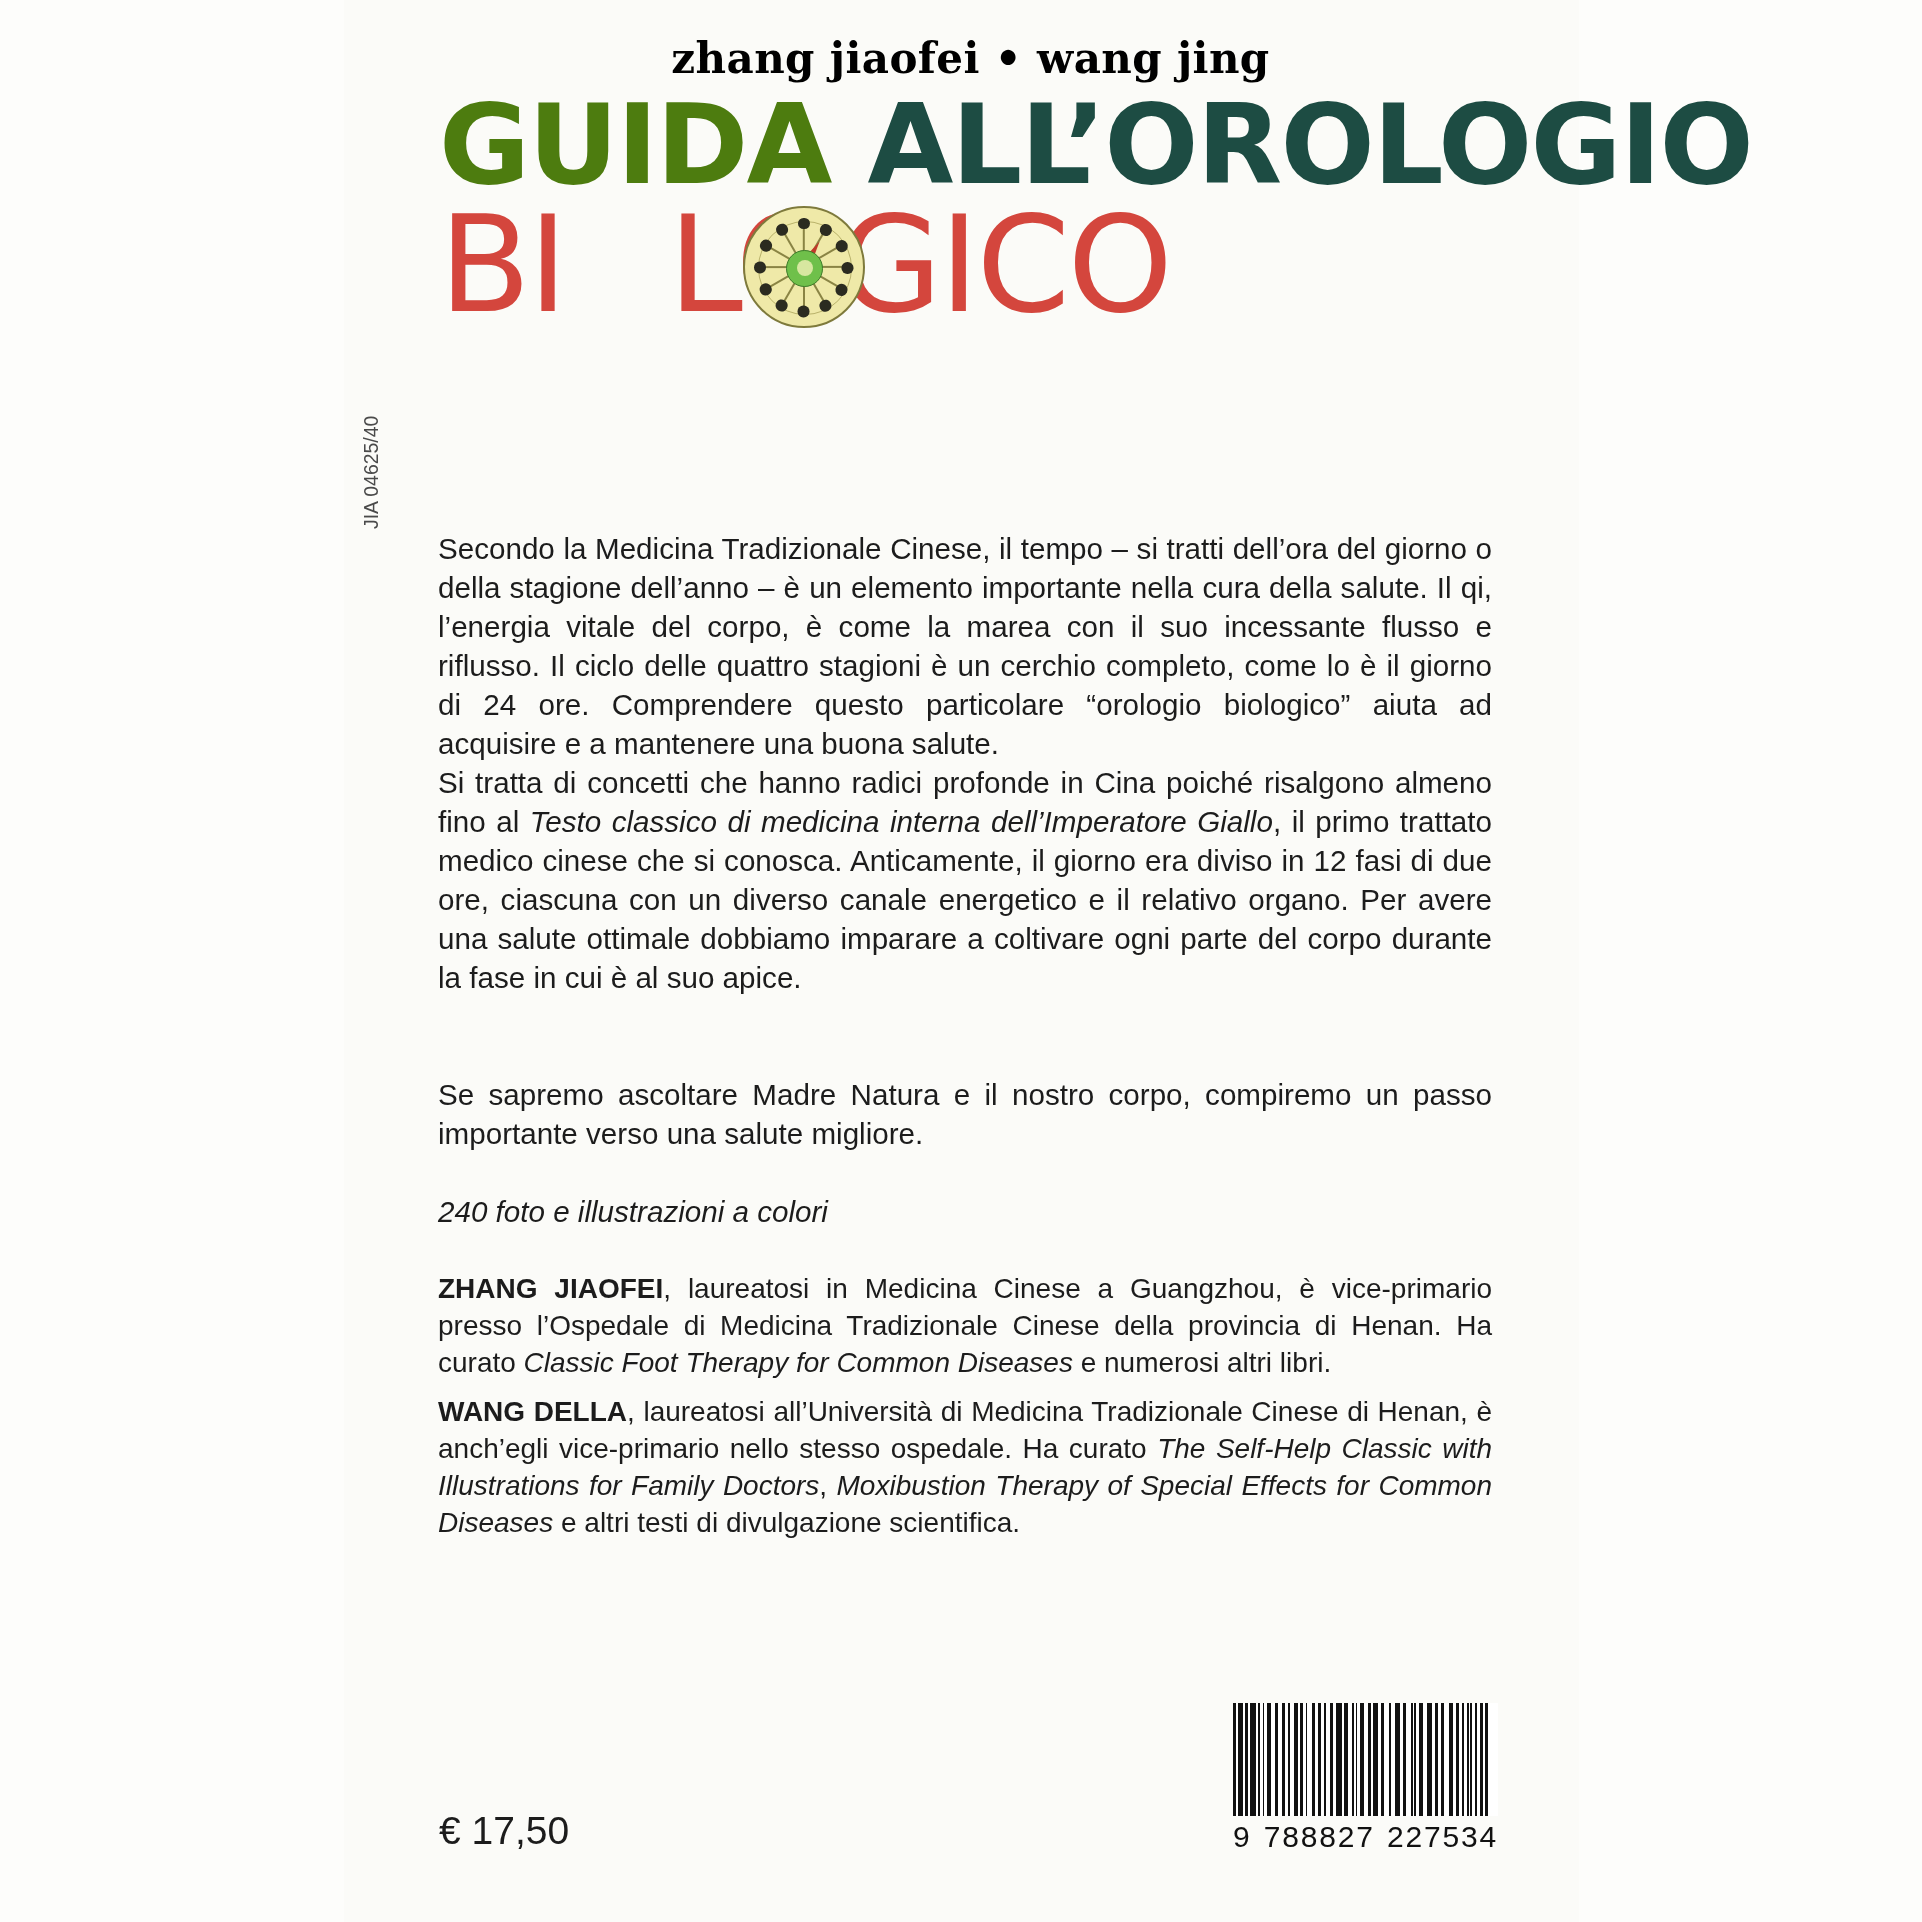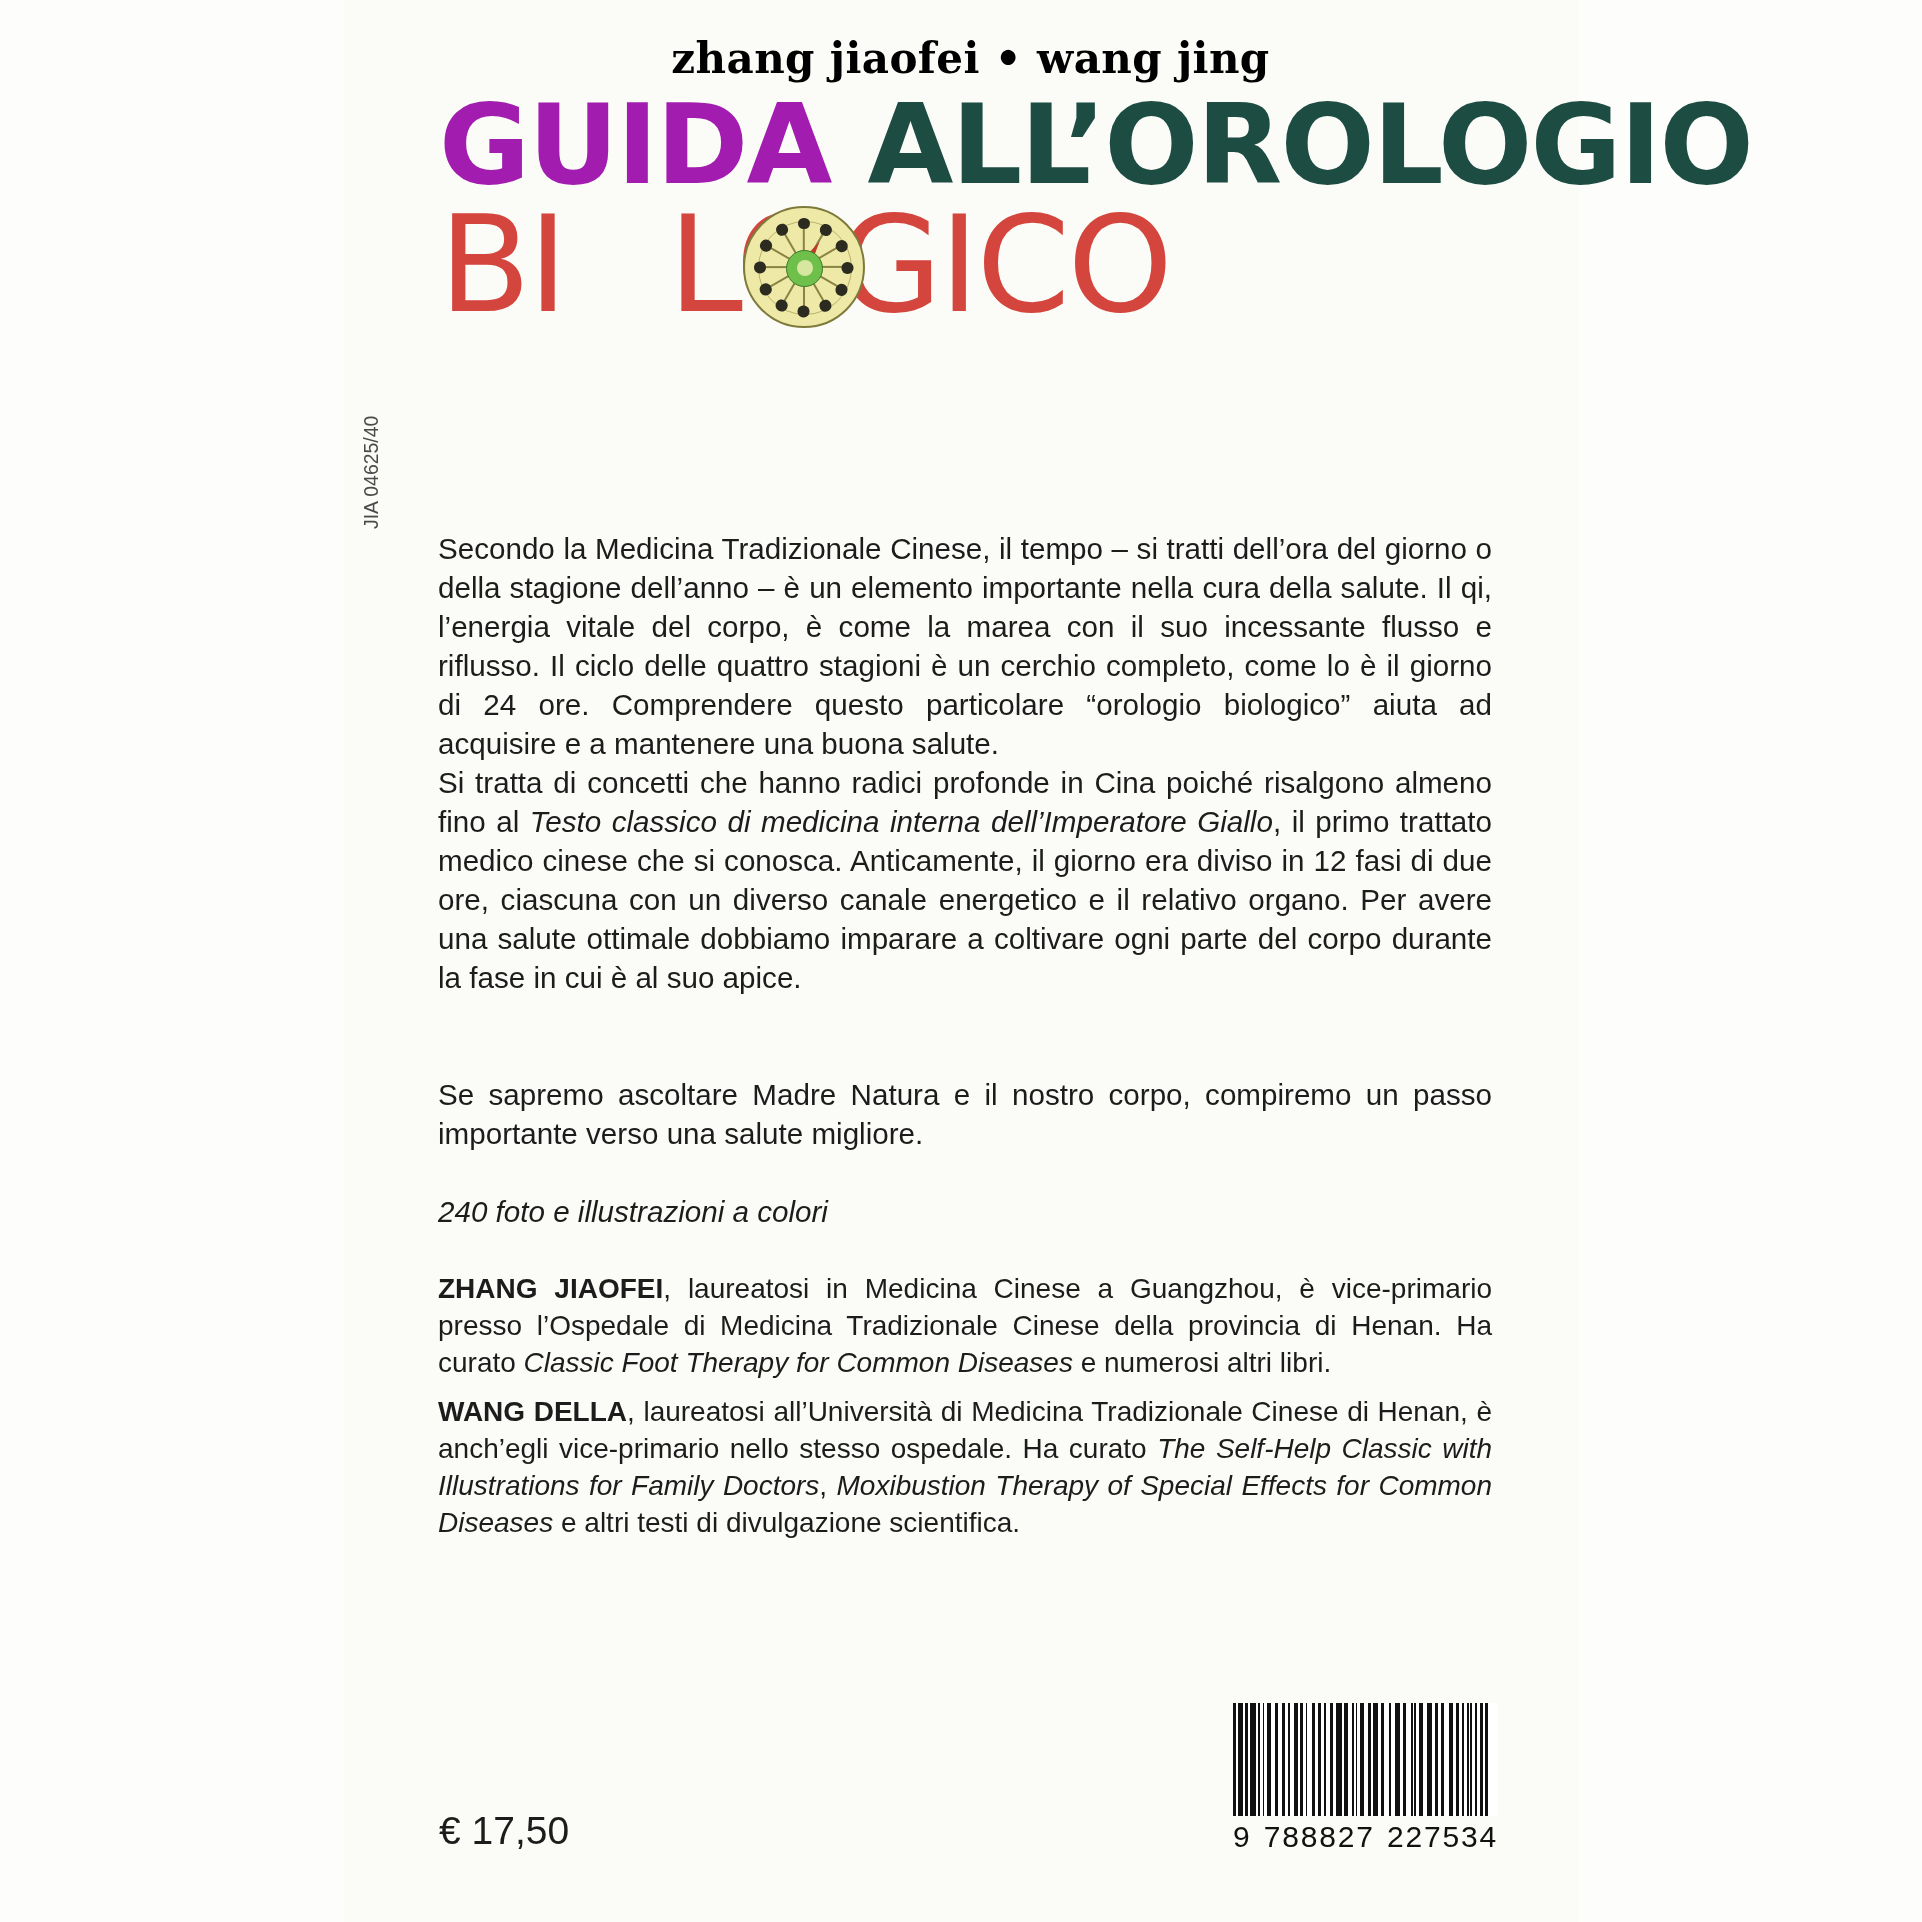--- a/index.html
+++ b/index.html
@@ -50,21 +50,21 @@
     width: 1059px;
   }
   .title-line1 {
     font-family: "DejaVu Sans", sans-serif;
     font-weight: bold;
     font-size: 111px;
     line-height: 99px;
     letter-spacing: -1.8px;
     white-space: nowrap;
   }
-  .t-guida { color: #a21caf; }
+  .t-guida { color: #4d7c0f; }
   .t-allorologio { color: #1d4c43; }
 
   .title-line2 {
     position: relative;
     font-family: "DejaVu Sans", sans-serif;
     font-size: 134px;
     line-height: 132px;
     letter-spacing: -2.6px;
     color: #d4463d;
     white-space: nowrap;

